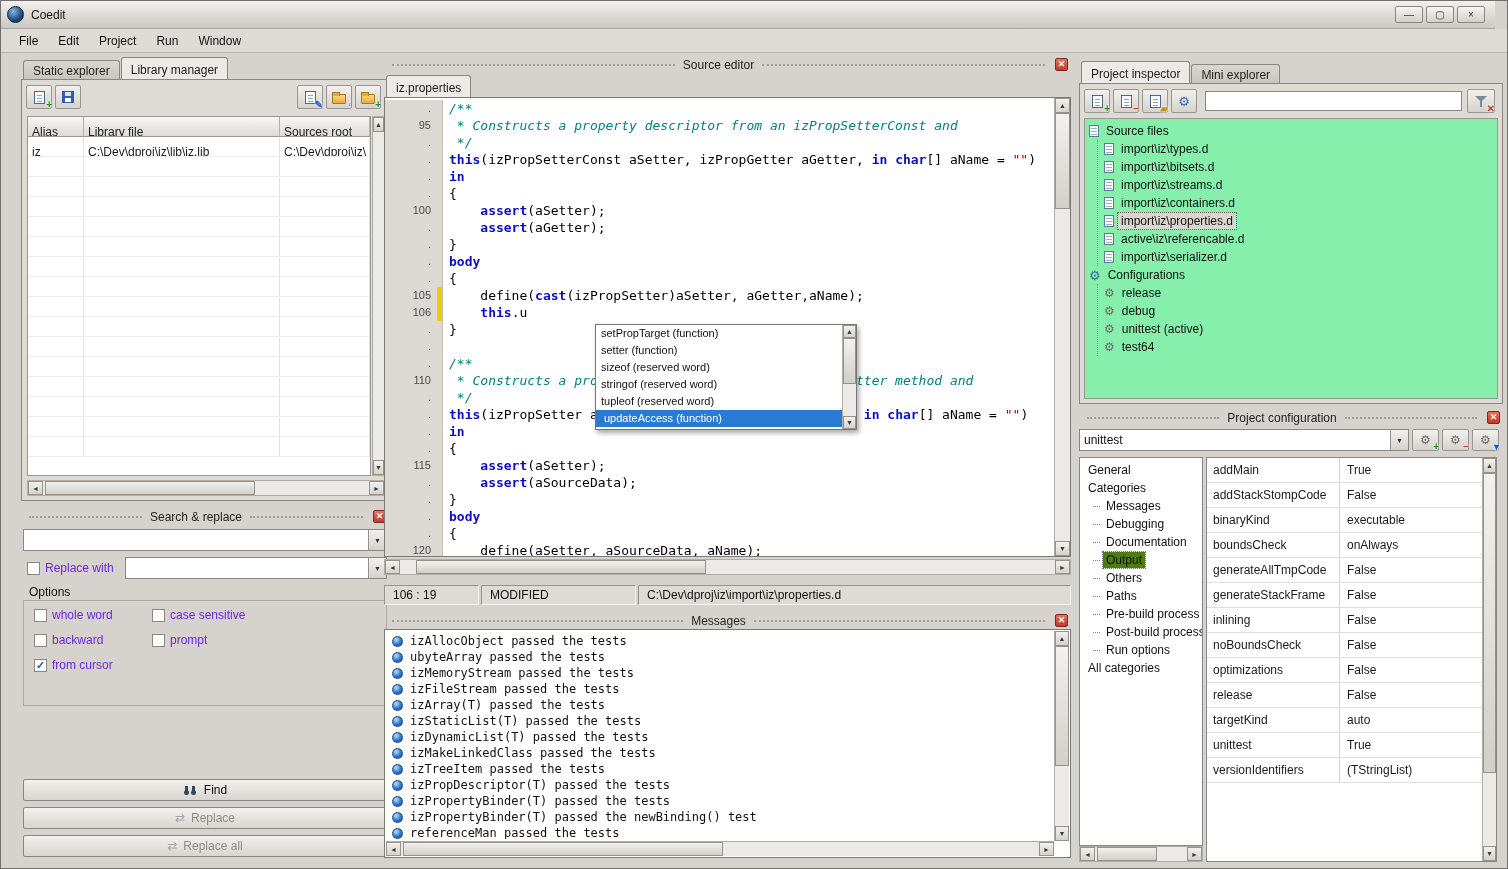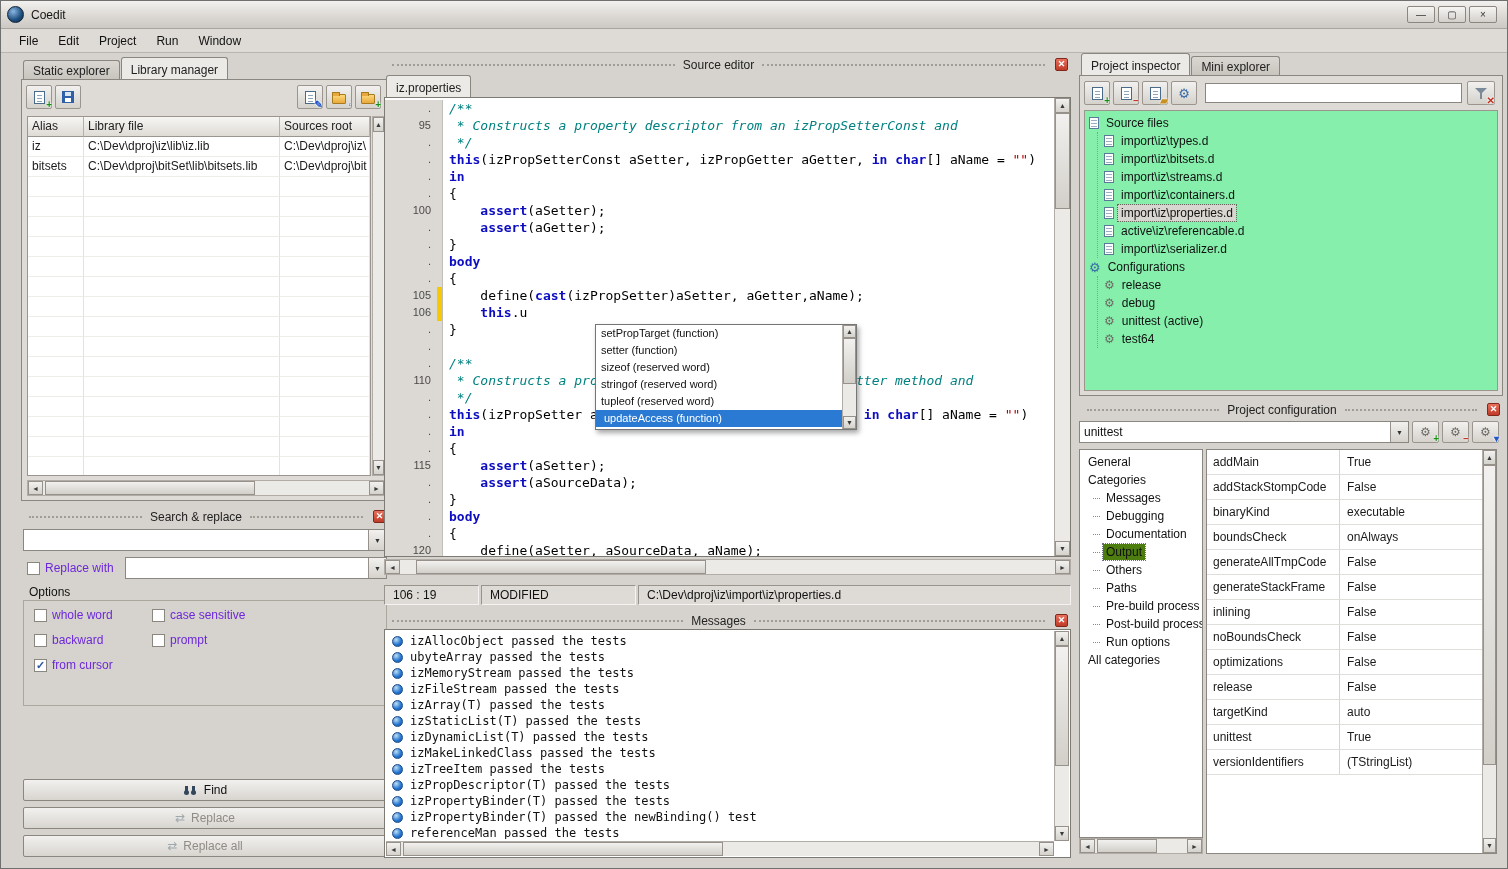--- a/index.html
+++ b/index.html
@@ -1,33 +1,33 @@
 <!DOCTYPE html>
 <html><head>
 <meta charset="utf-8">
 <style>
   html,body{margin:0;padding:0;background:#bfbcb7;}
   *{box-sizing:border-box;}
   #root{position:relative;width:1508px;height:869px;background:#d6d3ce;font-family:"Liberation Sans",sans-serif;border:1px solid #6f6f6f;overflow:hidden;}
 
   
-  .titlebar{position:absolute;left:0;top:0;right:0;height:28px;background:linear-gradient(#f2f1ef,#dcd9d4 55%,#ccc8c3);border-bottom:1px solid #a8a49e;display:flex;align-items:center;padding:0 6px;}
+  .titlebar{position:absolute;left:0;top:0;right:12px;height:28px;background:linear-gradient(#f2f1ef,#dcd9d4 55%,#ccc8c3);border-bottom:1px solid #a8a49e;display:flex;align-items:center;padding:0 6px;}
   .app-icon{width:17px;height:17px;border-radius:50%;background:radial-gradient(circle at 35% 30%,#8ab6e2,#1d4d7d 60%,#0a2a4a);margin-right:7px;border:1px solid #123;}
   .title-text{font-size:12px;color:#151515;}
   .win-controls{margin-left:auto;display:flex;gap:3px;padding-right:4px;}
   .win-btn{width:28px;height:17px;background:linear-gradient(#f6f5f3,#d3d0cb);border:1px solid #8a8781;border-radius:2px;display:flex;align-items:center;justify-content:center;font-size:10px;color:#333;line-height:1;}
 
   
   .menubar{position:absolute;left:0;top:28px;right:0;height:24px;background:#dedbd6;border-bottom:1px solid #b8b4ae;display:flex;align-items:center;padding-left:8px;}
   .menuitem{font-size:12px;color:#111;padding:4px 10px;}
 
   
   #left-panel{position:absolute;left:20px;top:56px;width:368px;height:806px;}
   #center-panel{position:absolute;left:383px;top:56px;width:687px;height:806px;}
-  #right-panel{position:absolute;left:1078px;top:52px;width:424px;height:806px;padding-left:16px;}
+  #right-panel{position:absolute;left:1078px;top:60px;width:424px;height:806px;padding-left:16px;}
 
   
   .tabstrip{position:absolute;left:2px;top:0;right:0;height:22px;display:flex;align-items:flex-end;gap:1px;}
   .tab{font-size:12px;color:#222;background:linear-gradient(#dad7d2,#c8c5bf);border:1px solid #8a8781;border-bottom:none;padding:3px 9px;border-radius:3px 3px 0 0;height:19px;white-space:nowrap;}
   .tab.active{background:#eceae6;height:22px;padding-top:5px;position:relative;z-index:2;}
 
   
   .phead{display:flex;align-items:center;height:15px;}
   .grip{flex:1;height:0;border-top:2px dotted #a19c95;margin:0 8px;}
   .ptitle{font-size:12px;color:#222;white-space:nowrap;}
@@ -67,21 +67,21 @@
   .i-find::after{content:"";position:absolute;left:2px;top:1px;width:3px;height:5px;background:#32475c;box-shadow:7px 0 0 #32475c;}
   .bicon{display:inline-flex;align-items:center;color:#3a7a8a;font-size:12px;line-height:1;}
 
   
   #lib-frame{position:absolute;left:0;top:22px;width:368px;height:422px;background:#dedbd6;border:1px solid #8a8781;}
   #lib-toolbar{position:absolute;left:4px;top:4px;right:4px;height:26px;display:flex;align-items:center;}
   .tb-spacer{margin-left:auto;}
   #lib-table{position:absolute;left:5px;top:36px;width:344px;height:360px;background:#fff;border:1px solid #9a968f;overflow:hidden;}
   #lib-vscroll{left:350px;top:36px;width:13px;height:360px;}
   .trow{display:flex;height:20px;}
-  .tc{overflow:hidden;white-space:nowrap;font-size:12px;color:#1a1a1a;padding:2px 4px;border-right:1px solid #e4e2de;border-bottom:1px solid #efedea;}
+  .tc{overflow:hidden;white-space:nowrap;font-size:12px;color:#1a1a1a;padding:8px 4px;border-right:1px solid #e4e2de;border-bottom:1px solid #efedea;}
   .tc.hc{background:linear-gradient(#f7f6f4,#dedbd5);border-right:1px solid #b5b1aa;border-bottom:1px solid #9a968f;color:#222;}
   .c0{width:56px;flex:0 0 56px;}
   .c1{width:196px;flex:0 0 196px;}
   .c2{flex:1;}
   #lib-hscroll{left:5px;top:400px;width:358px;height:16px;}
 
   
   #sr-header{position:absolute;left:0;top:452px;width:368px;}
   .combo{position:absolute;height:22px;background:#fff;border:1px solid #8a8781;display:flex;}
   .cval{flex:1;font-size:12px;padding:3px 4px;overflow:hidden;white-space:nowrap;color:#111;}
@@ -225,25 +225,20 @@
       <div id="lib-table">
           <div class="trow">
             <div class="tc hc c0">Alias</div>
             <div class="tc hc c1">Library file</div>
             <div class="tc hc c2">Sources root</div>
           </div>
           <div class="trow">
             <div class="tc c0">iz</div>
             <div class="tc c1">C:\Dev\dproj\iz\lib\iz.lib</div>
             <div class="tc c2">C:\Dev\dproj\iz\</div>
-          </div>
-          <div class="trow">
-            <div class="tc c0">bitsets</div>
-            <div class="tc c1">C:\Dev\dproj\bitSet\lib\bitsets.lib</div>
-            <div class="tc c2">C:\Dev\dproj\bit</div>
           </div>
           <div class="trow">
             <div class="tc c0"></div>
             <div class="tc c1"></div>
             <div class="tc c2"></div>
           </div>
           <div class="trow">
             <div class="tc c0"></div>
             <div class="tc c1"></div>
             <div class="tc c2"></div>

